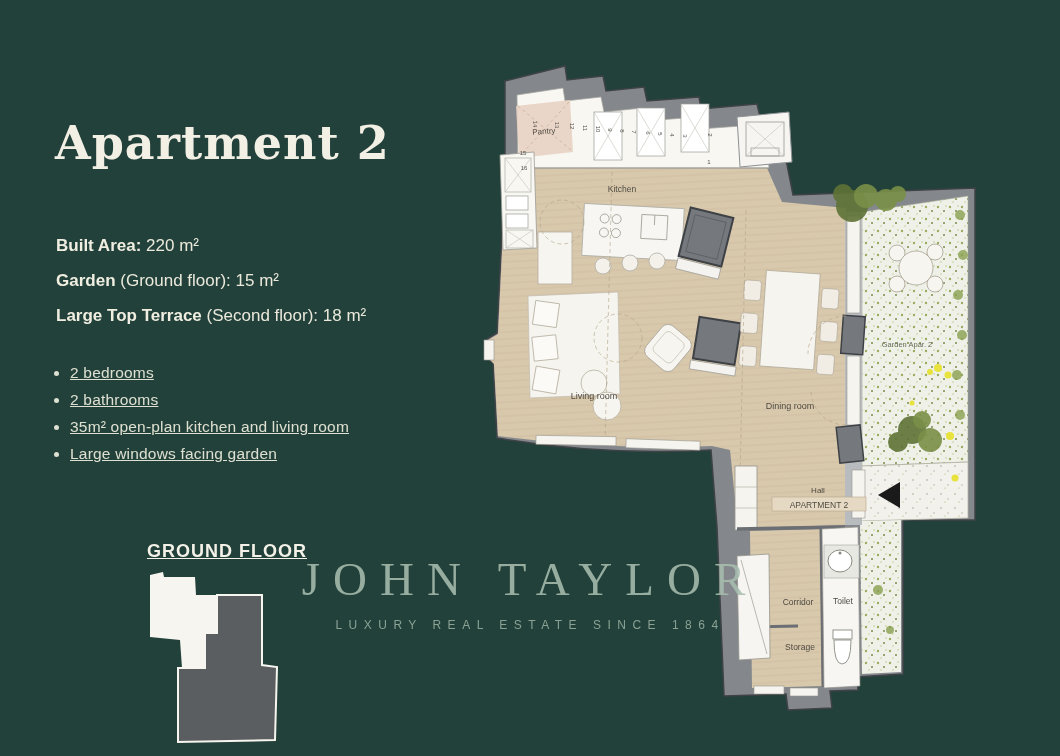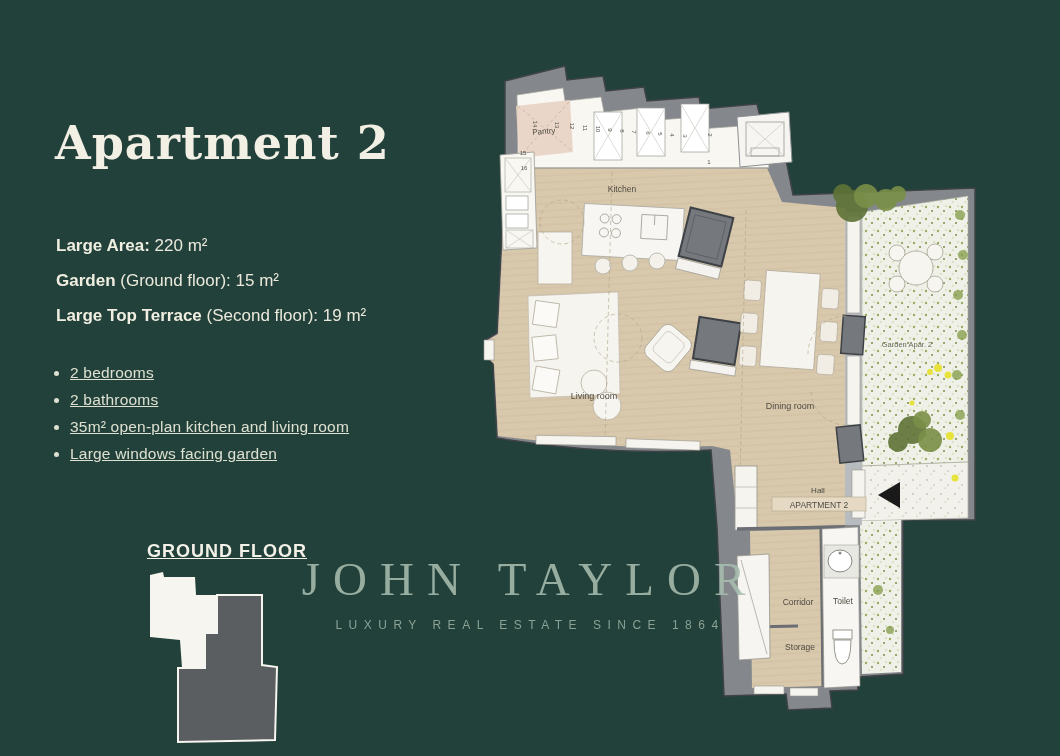--- a/index.html
+++ b/index.html
@@ -310,27 +310,27 @@
              L205,633 L205,668 L182,668 L180,640 L150,637 Z" fill="#f7f5ef"></path>
     <path d="M217,595 L262,595 L262,665 L277,667 L275,740 L178,742 L178,668
              L205,668 L205,633 L217,633 Z" fill="#5a5e60" stroke="#f7f5ef" stroke-width="2"></path>
   </g>
 </svg>
 
 <div class="abs left-col page-title">Apartment 2</div>
 
 <div class="abs left-col specs">
   <div>
-    <b>Large Area:</b><span> 220 m²</span>
+    <b>Built Area:</b><span> 220 m²</span>
   </div>
   <div>
     <b>Garden</b><span> (Ground floor): 15 m²</span>
   </div>
   <div>
-    <b>Large Top Terrace</b><span> (Second floor): 19 m²</span>
+    <b>Large Top Terrace</b><span> (Second floor): 18 m²</span>
   </div>
 </div>
 
 <ul class="abs left-col features">
   <li>2 bedrooms</li>
   <li>2 bathrooms</li>
   <li>35m² open-plan kitchen and living room</li>
   <li>Large windows facing garden</li>
 </ul>
 

